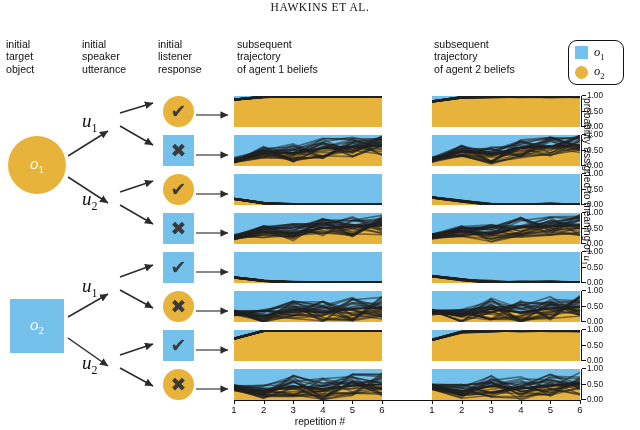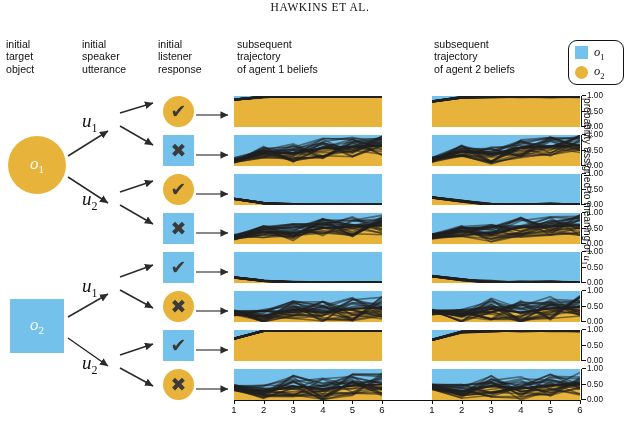--- a/index.html
+++ b/index.html
@@ -672,16 +672,17 @@
       <div class="xticklab" style="left: 520.8px;">4</div>
       <div class="xtick" style="left: 352.4px;"></div>
       <div class="xticklab" style="left: 352.4px;">5</div>
       <div class="xtick" style="left: 550.4px;"></div>
       <div class="xticklab" style="left: 550.4px;">5</div>
       <div class="xtick" style="left: 382px;"></div>
       <div class="xticklab" style="left: 382px;">6</div>
       <div class="xtick" style="left: 580px;"></div>
       <div class="xticklab" style="left: 580px;">6</div>
     </div>
+  <div id="xlabel">repetition #</div>
 
   <div id="ylabel"><span>probability assigned to meaning of </span><span class="mathit"><span>u</span><sub>1</sub></span></div>
 
 </div>
 
 </body></html>

